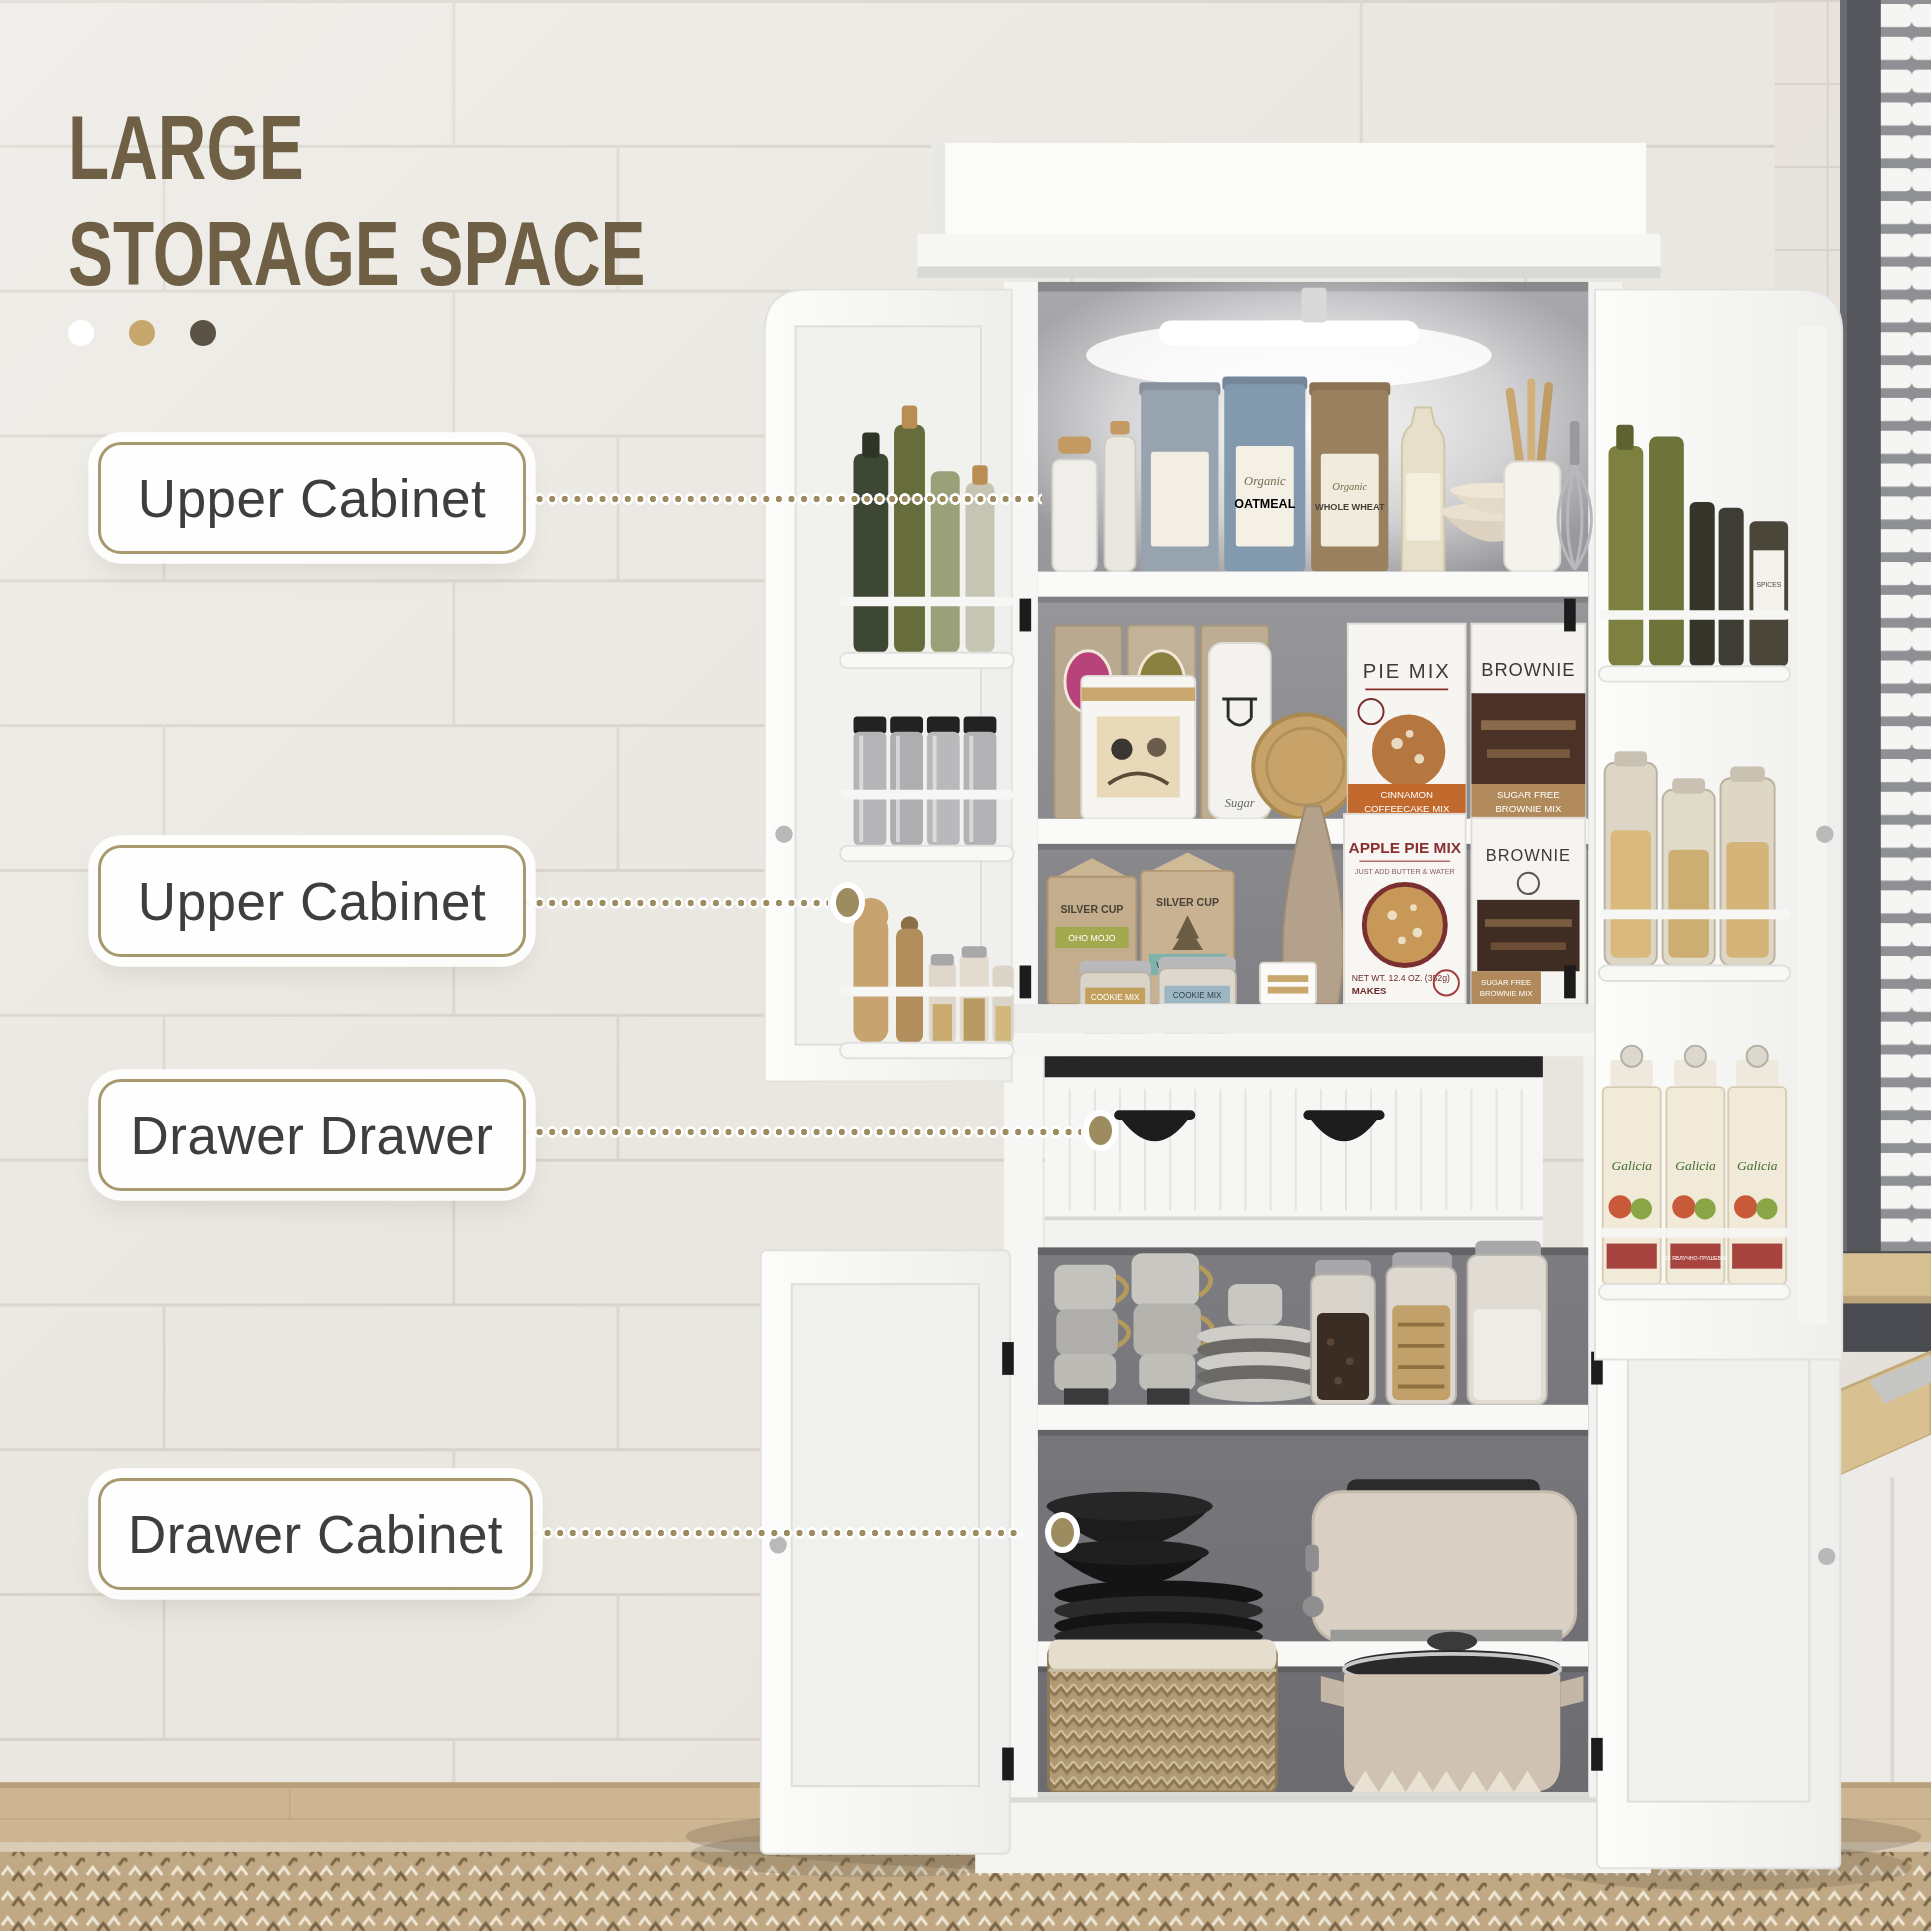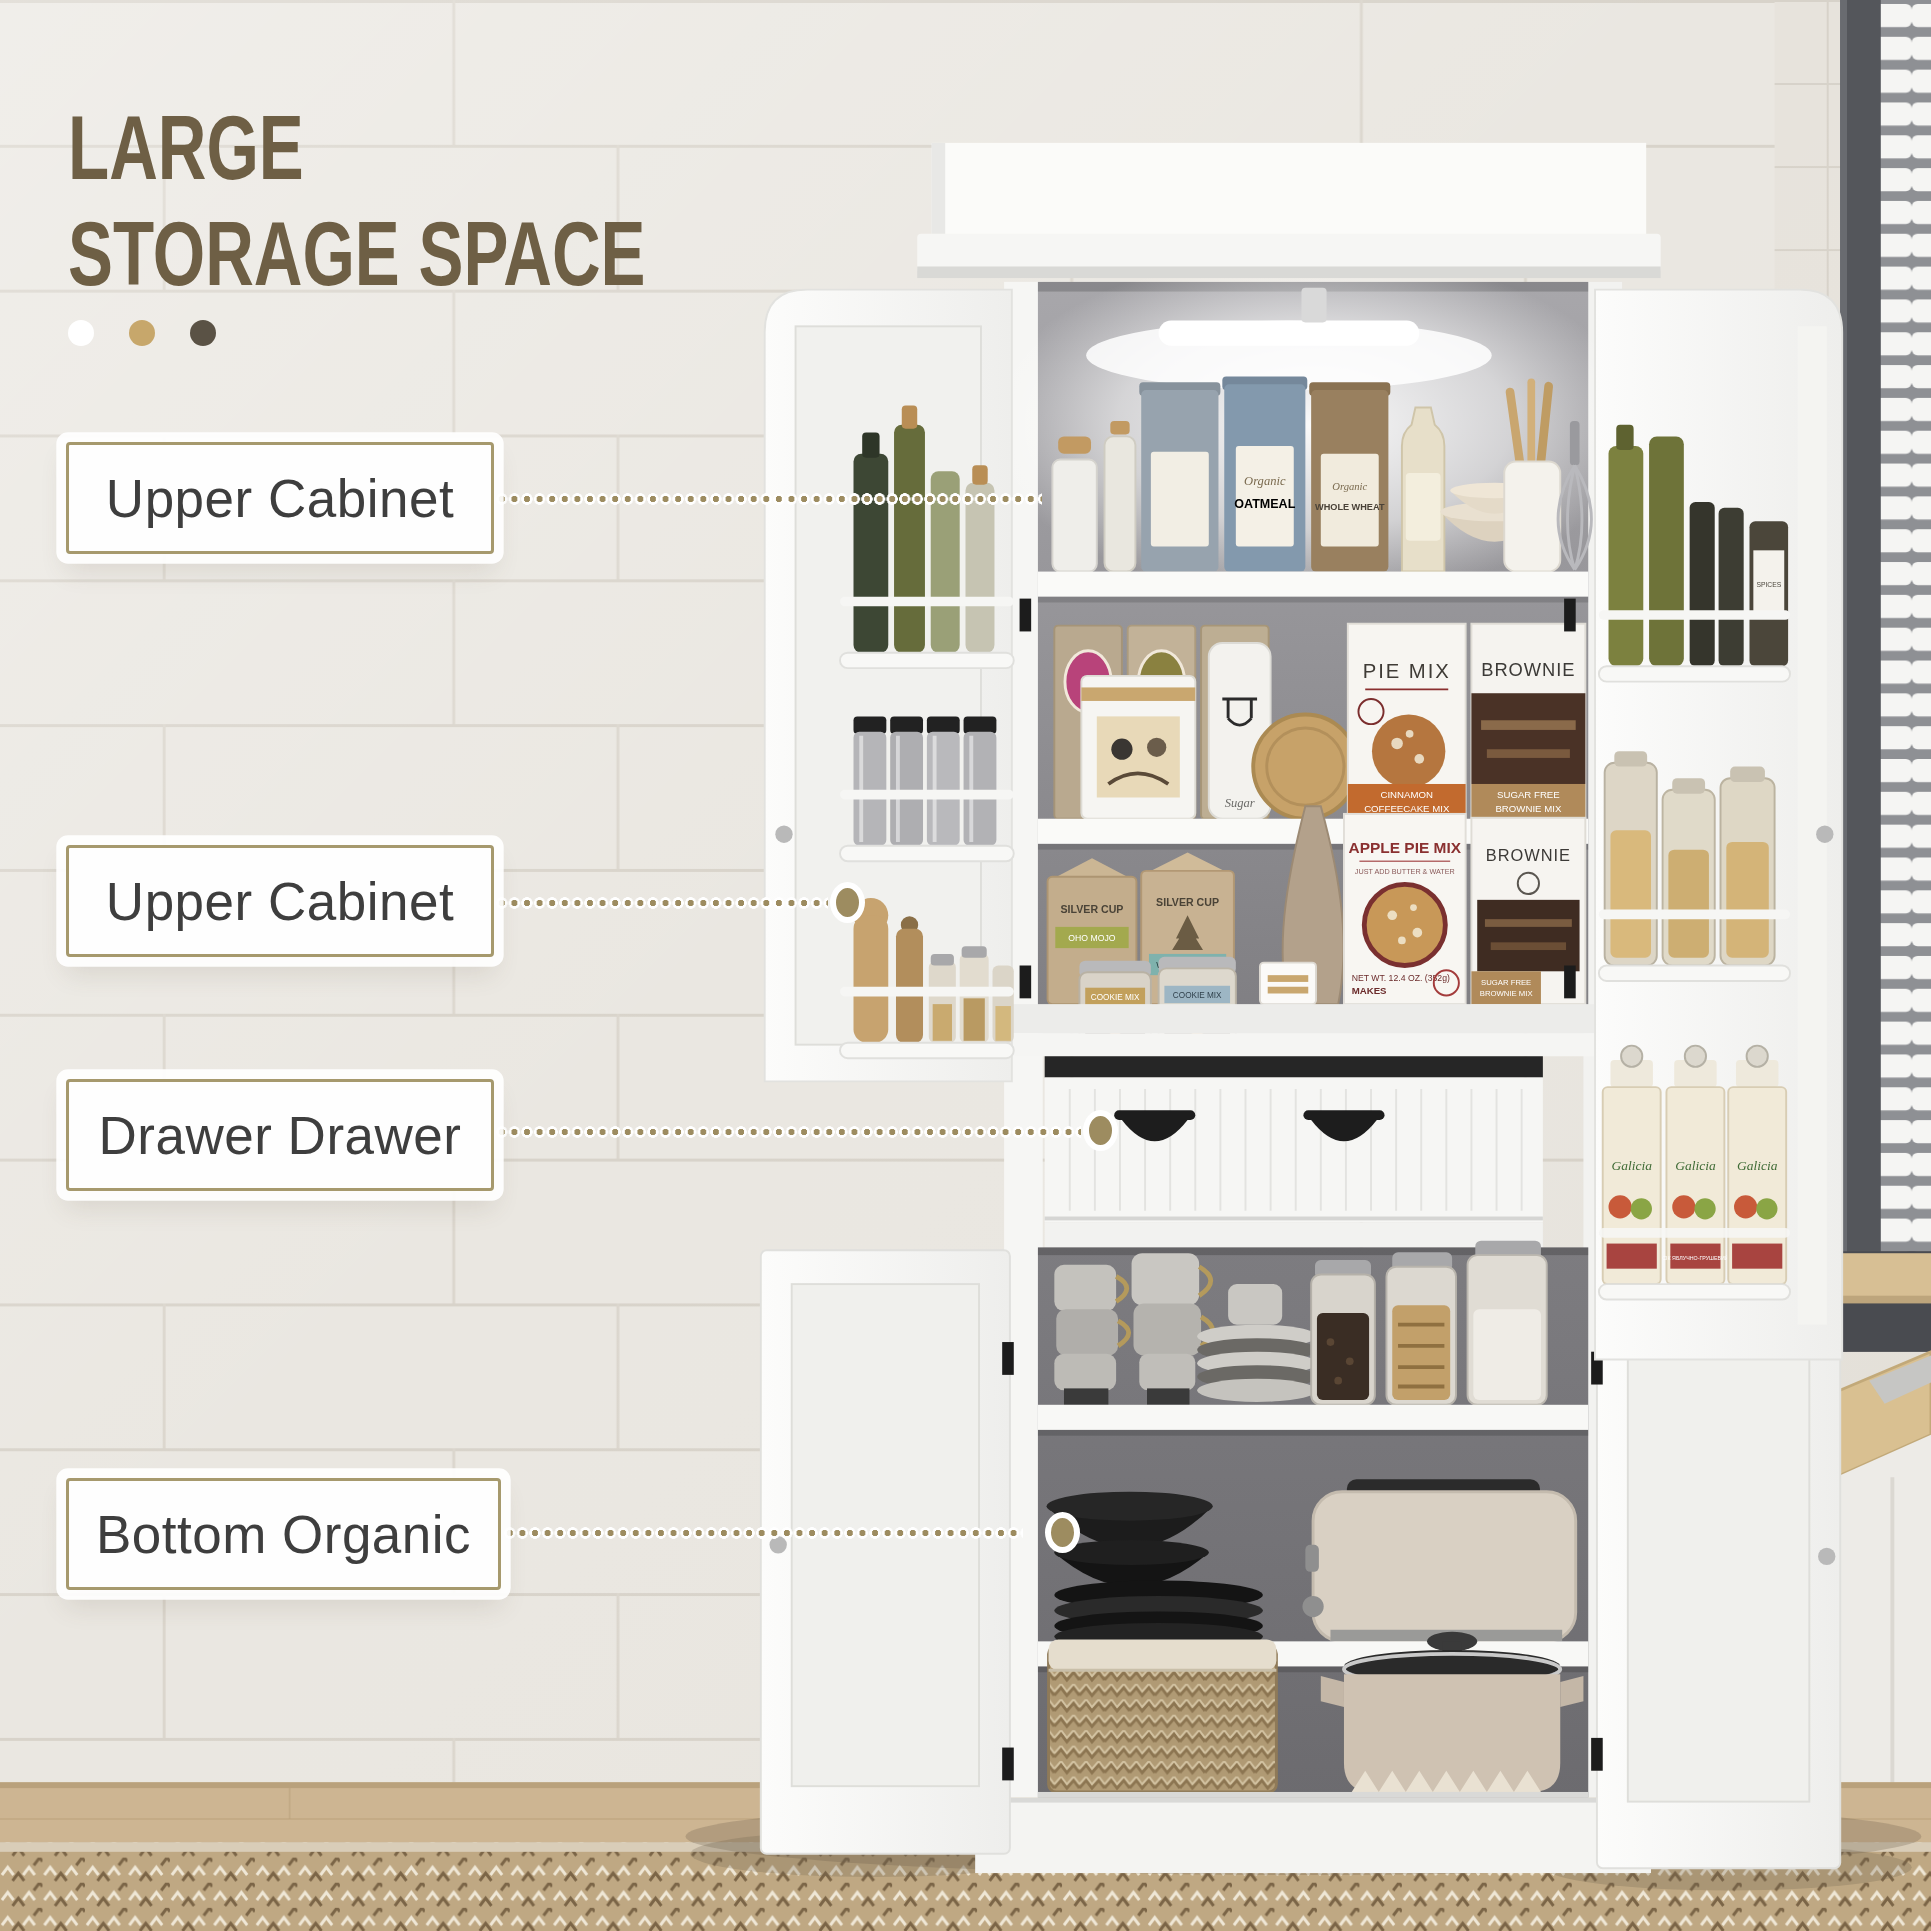--- a/index.html
+++ b/index.html
@@ -11,24 +11,24 @@
 
   
   .title{position:absolute;left:68px;top:95px;color:#6e5f45;font-weight:700;
          font-size:91px;line-height:1.17;letter-spacing:0px;
          transform:scaleX(.74);transform-origin:left top;white-space:nowrap;}
   .title-dots{position:absolute;left:68px;top:320px;display:flex;}
   .title-dot{width:26px;height:26px;border-radius:50%;margin-right:35px;}
 
   
   .callout{position:absolute;width:422px;height:106px;background:#fefefe;
-           border:3.9px solid #a6996d;border-radius:4px;
+           border:3.9px solid #a6996d;border-radius:23px;
            box-shadow:0 0 0 9.7px rgba(255,255,255,.93),0 15.4px 27px rgba(90,80,60,.14);
            display:flex;align-items:center;justify-content:center;
-           font-size:53px;color:#3e3e3e;letter-spacing:0.5px;}
+           font-size:53px;color:#3e3e3e;letter-spacing:0.5px;margin-left:32px;}
   .leader{position:absolute;height:11.6px;
           background-image:
             radial-gradient(circle 3.3px at 5.8px 5.8px,#9d8c60 98%,transparent),
             radial-gradient(circle 5.6px at 5.8px 5.8px,#ffffff 98%,transparent);
           background-size:12.6px 11.6px;background-repeat:repeat-x;}
   .leader-dot{position:absolute;width:23px;height:29px;border-radius:50%;
               background:#9d8c60;border:6.8px solid #fff;}
 </style>
 </head>
 <body>
@@ -568,17 +568,17 @@
 
 <div class="leader" style="left:496px;top:1126px;width:585px"></div>
 <div class="leader-dot" style="left:1083px;top:1110px"></div>
 <div class="callout" style="left:66px;top:1079px">
   <span>Drawer Drawer</span>
 </div>
 
 <div class="leader" style="left:504px;top:1527px;width:519px"></div>
 <div class="leader-dot" style="left:1045px;top:1512px"></div>
 <div class="callout" style="left:66px;top:1478px;width:429px">
-  <span>Bottom Organic</span>
+  <span>Drawer Cabinet</span>
 </div>
 
 </div>
 
 
 </body></html>

